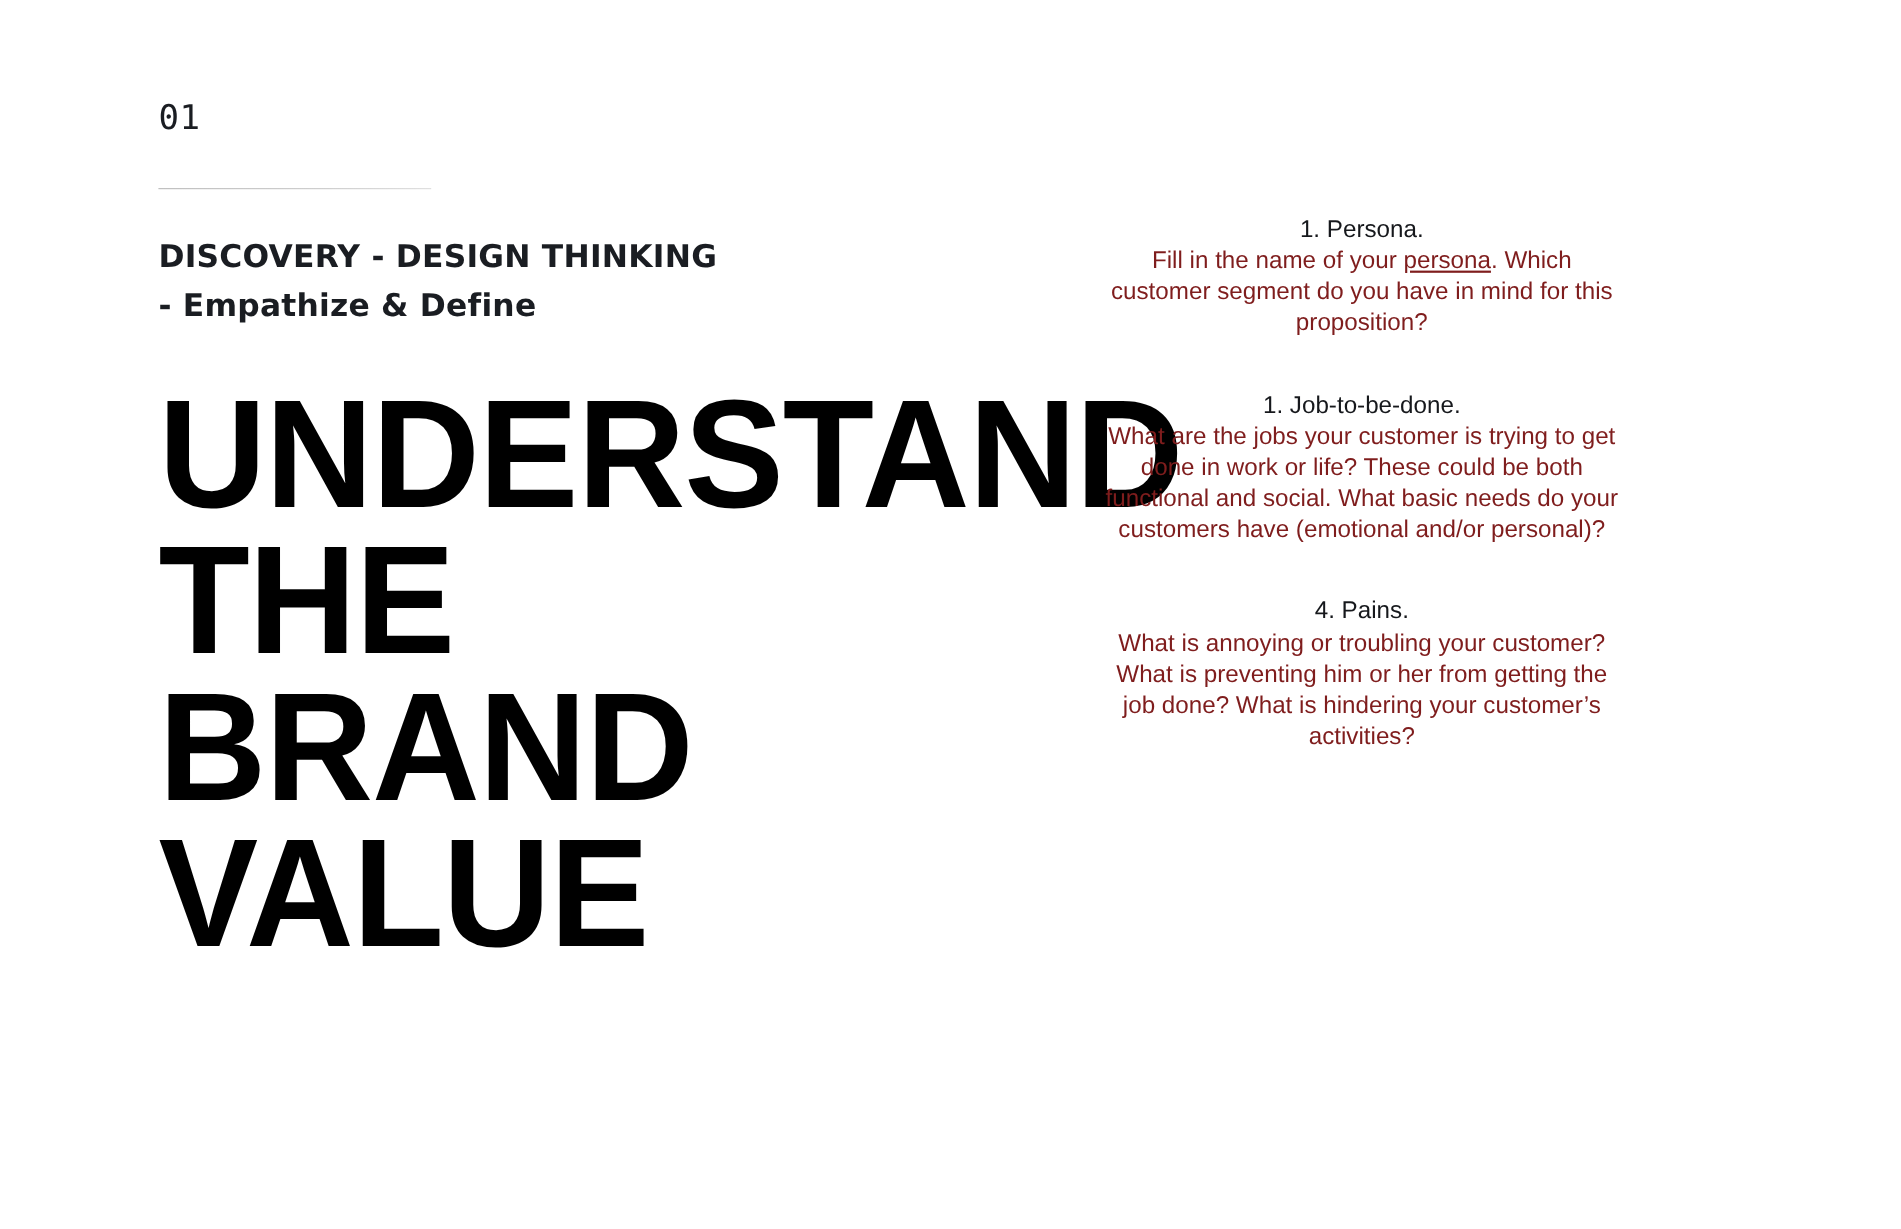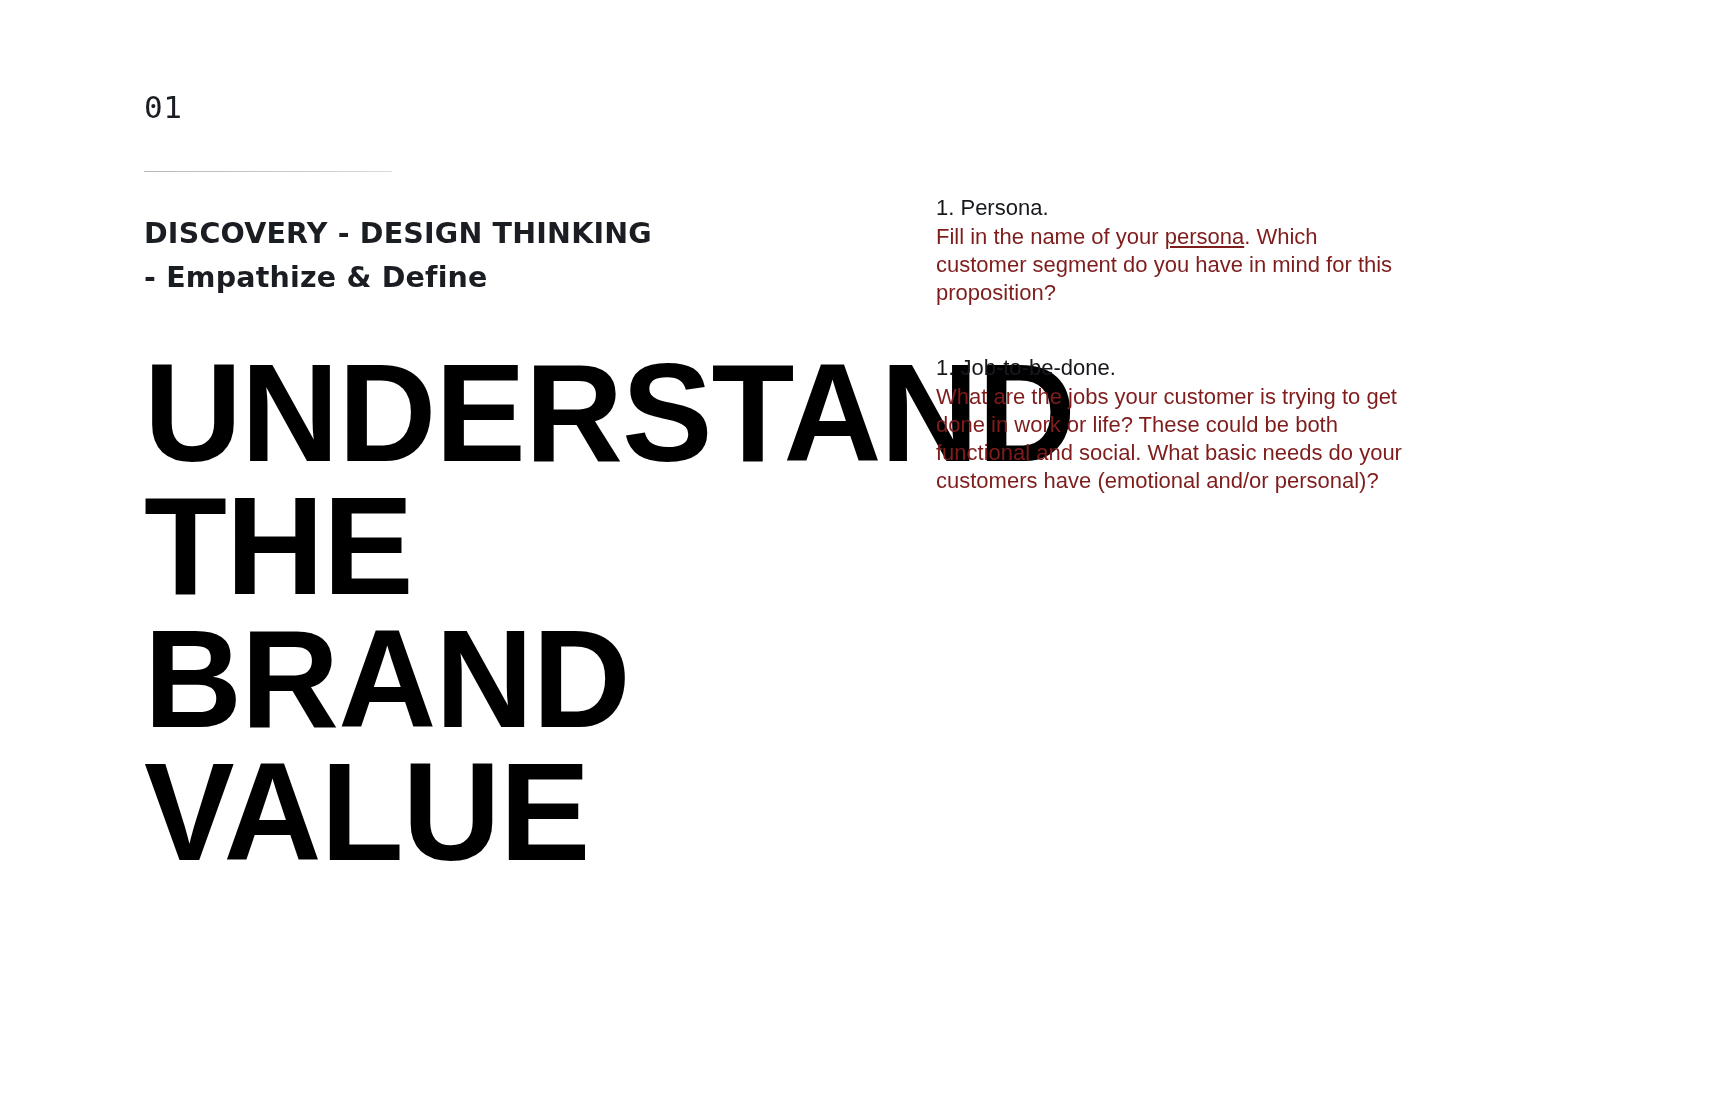--- a/index.html
+++ b/index.html
@@ -67,23 +67,24 @@
     color: #000000;
     text-transform: uppercase;
     transform: scaleX(0.97);
     transform-origin: left top;
     white-space: pre-line;
   }
 
   
   .right-col {
     position: absolute;
-    left: 936px;
+    left: 1004px;
     top: 194px;
     width: 468px;
+    text-align: center;
   }
 
   .qblock {
     margin-bottom: 46px;
   }
   .qblock:last-child { margin-bottom: 0; }
 
   .qtitle {
     font-size: 22px;
     line-height: 1.28;
@@ -131,16 +132,20 @@
       <p class="qtitle">1. Persona.</p>
       <p class="qbody"><span>Fill in the name of your </span><u>persona</u><span>. Which customer segment do you have in mind for this proposition?</span></p>
     </div>
 
     <div class="qblock">
       <p class="qtitle">1. Job-to-be-done.</p>
       <p class="qbody">What are the jobs your customer is trying to get done in work or life? These could be both functional and social. What basic needs do your customers have (emotional and/or personal)?</p>
     </div>
 
 
+    <div class="qblock">
+      <p class="qtitle">4. Pains.</p>
+      <p class="qbody">What is annoying or troubling your customer? What is preventing him or her from getting the job done? What is hindering your customer’s activities?</p>
+    </div>
 
   </div>
 
 </div>
 
 </body></html>

